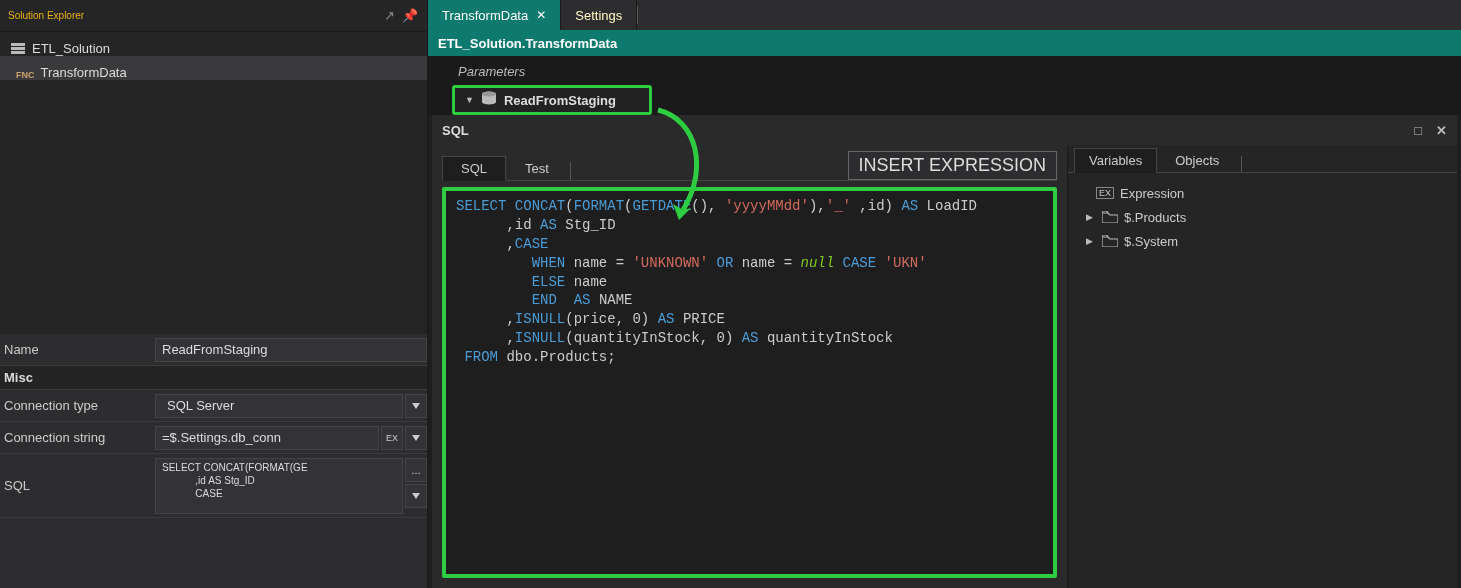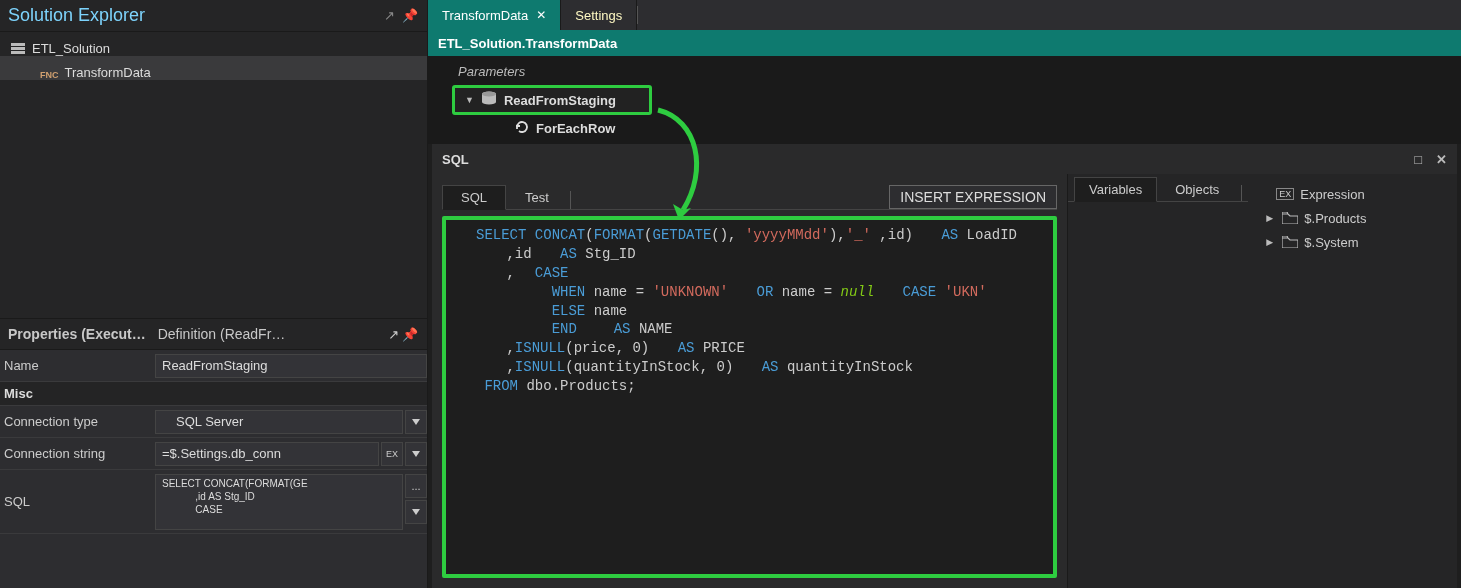--- a/index.html
+++ b/index.html
@@ -24,22 +24,22 @@
   .panel-header {
     display: flex;
     align-items: center;
     justify-content: space-between;
     height: 32px;
     padding: 0 8px;
     background: #252526;
     border-bottom: 1px solid #1a1a1a;
   }
   .panel-header .title {
-    font-size: 18px;
-    color: #7dd3fc;
+    font-size: 10px;
+    color: #eab308;
   }
   .panel-header .controls {
     display:flex;
     gap:8px;
     color:#888;
   }
   .tree {
     flex: 0 0 auto;
     background:#252526;
   }
@@ -99,21 +99,21 @@
     flex:1;
     padding:0 6px;
     font-size:13px;
   }
   .prop-select {
     background:#333337;
     border:1px solid #444;
     color:#dcdcdc;
     height:24px;
     flex:1;
-    padding:0 20px;
+    padding:0 11px;
     display:flex;
     align-items:center;
     justify-content:space-between;
   }
   .mini-btn {
     width:22px;height:24px;background:#333337;border:1px solid #444;color:#ccc;display:flex;align-items:center;justify-content:center;font-size:11px;cursor:pointer;
   }
   .prop-cat {
     background:#242425; font-weight:bold; color:#dcdcdc; height:24px; display:flex; align-items:center; padding-left:4px; border-bottom:1px solid #3a3a3c;
   }
@@ -162,31 +162,31 @@
   .editor-left { flex:1; display:flex; flex-direction:column; padding:6px 10px 10px 10px;}
   .ed-tabs {
     display:flex; align-items:flex-end; height:30px; border-bottom:1px solid #444; gap:0;
   }
   .ed-tab {
     padding:4px 18px; color:#ccc; cursor:pointer; border:1px solid transparent; border-bottom:none;
   }
   .ed-tab.active { background:#1e1e1e; border-color:#444; border-bottom:1px solid #1e1e1e; position:relative; top:1px; }
   .ed-sep { width:1px; height:18px; background:#555; margin:0 2px;}
   .insert-btn {
-    margin-left:auto; border:1px solid #666; background:#2d2d30; color:#ddd; padding:3px 10px; font-size:14px; cursor:pointer;
+    margin-left:auto; border:1px solid #666; background:#2d2d30; color:#ddd; padding:3px 10px; font-size:18px; cursor:pointer;
   }
   .code-area {
     flex:1; background:#1e1e1e; border:4px solid #2ecc40; border-radius:2px; margin-top:6px; padding:6px 10px; font-family:"Consolas","Courier New",monospace; font-size:14px; line-height:1.35; overflow:auto;
   }
-  .code-area .kw { color:#4a9cd6;margin-left:20px; }
+  .code-area .kw { color:#4a9cd6; }
   .code-area .fn { color:#4a9cd6; }
   .code-area .str { color:#d26a5d;text-align:right; }
   .code-area .nul { color:#84cc16;font-style:italic; }
   .editor-right {
-    width:390px; background:#252526; display:flex; flex-direction:row; border-left:1px solid #1a1a1a;
+    width:390px; background:#252526; display:flex; flex-direction:column; border-left:1px solid #1a1a1a;
   }
   .var-tabs {
     display:flex; height:28px; align-items:flex-end; border-bottom:1px solid #444; padding:0 6px; gap:4px;
   }
   .var-tab { padding:4px 14px; color:#ccc; cursor:pointer;}
   .var-tab.active { background:#1e1e1e; border:1px solid #444; border-bottom:1px solid #1e1e1e; position:relative; top:1px;}
   .var-tree { padding:8px; }
   .var-row { display:flex; align-items:center; gap:6px; height:24px; padding-left:10px; cursor:pointer;}
   .var-row .tri { font-size:9px; color:#bbb; width:10px;}
   .var-row .folder { width:16px; display:flex; }
@@ -211,37 +211,27 @@
     <div class="tree-row" style="padding-left:10px;">
       <span class="db-stack">
         <svg width="16" height="14" viewBox="0 0 16 14">
             <rect x="1" y="1" width="14" height="3" fill="#bbb"></rect>
             <rect x="1" y="5" width="14" height="3" fill="#bbb"></rect>
             <rect x="1" y="9" width="14" height="3" fill="#bbb"></rect>
           </svg>
       </span>
       <span class="lbl">ETL_Solution</span>
     </div>
-    <div class="tree-row selected" style="padding-left:40px;">
+    <div class="tree-row selected" style="padding-left:16px;">
       <span class="badge">FNC</span>
       <span class="lbl">TransformData</span>
     </div>
   </div>
   <div class="filler"></div>
 
-  <div class="prop-header">
-    <div class="prop-tabs">
-      <span class="prop-tab active">Properties (Execut…</span>
-      <span class="prop-tab">Definition (ReadFr…</span>
-    </div>
-    <span class="controls">
-      <span>↗</span>
-      <span>📌</span>
-    </span>
-  </div>
   <div class="prop-grid">
     <div class="prop-row">
       <div class="prop-label">Name</div>
       <div class="prop-val">
           <input class="prop-input" value="ReadFromStaging" style="">
         </div>
     </div>
     <div class="prop-cat">Misc</div>
     <div class="prop-row">
       <div class="prop-label">Connection type</div>
@@ -304,29 +294,20 @@
     <div class="crumb-step hl" style="width:200px;">
       <span class="tri">▼</span>
       <span>
         <svg width="18" height="16" viewBox="0 0 18 16">
             <ellipse cx="9" cy="3" rx="7" ry="2.5" fill="#bbb"></ellipse>
             <path d="M2 3 v8 a7 2.5 0 0 0 14 0 v-8" fill="#bbb"></path>
             <ellipse cx="9" cy="3" rx="7" ry="2.5" fill="#999"></ellipse>
           </svg>
       </span>
       <span style="color:#ddd;font-weight:600;">ReadFromStaging</span>
-    </div>
-    <div class="crumb-sub">
-      <span>
-        <svg width="16" height="16" viewBox="0 0 16 16">
-            <path d="M3 8 a5 5 0 1 1 2 4" stroke="#ddd" fill="none" stroke-width="1.8"></path>
-            <path d="M3 10 l0 -3 l3 0" stroke="#ddd" fill="none" stroke-width="1.8"></path>
-          </svg>
-      </span>
-      <span>ForEachRow</span>
     </div>
   </div>
 
   <div class="editor-wrap">
     <div class="editor-titlebar">
       <span>SQL</span>
       <div class="win-controls">
         <span>□</span>
         <span>✕</span>
       </div>

